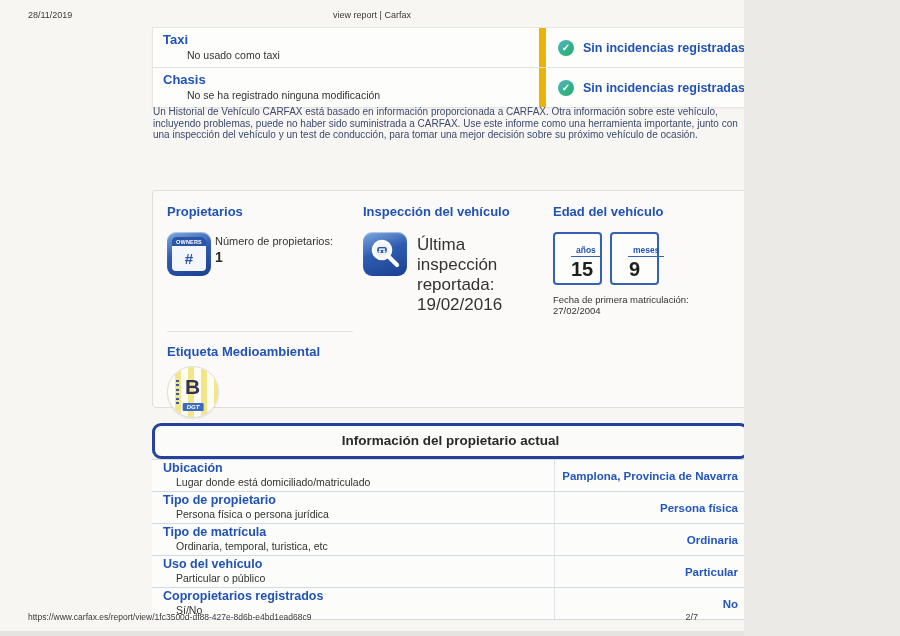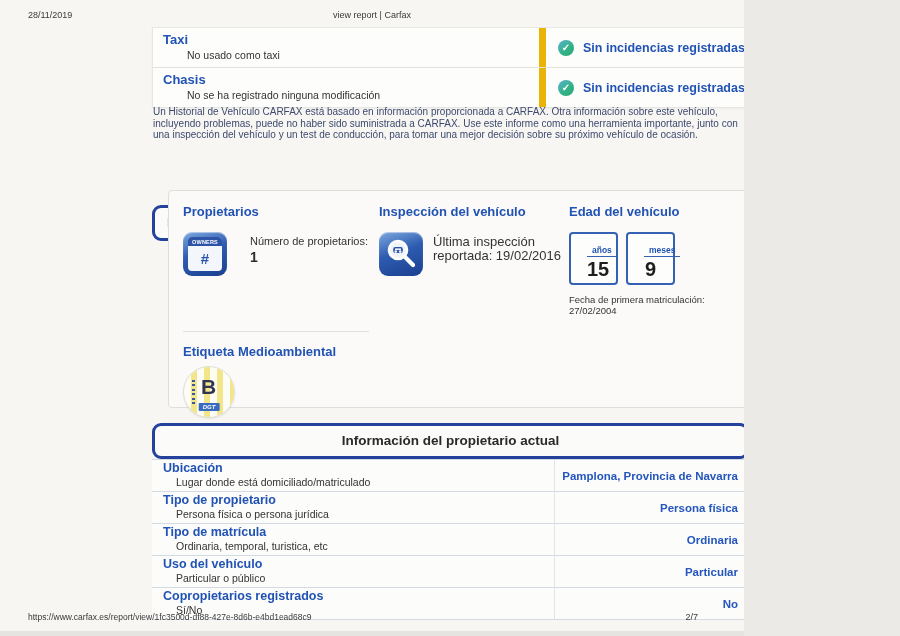--- a/index.html
+++ b/index.html
@@ -24,37 +24,37 @@
   .status-text { font-size:12.5px; font-weight:bold; color:#2153b4; }
 
   .disclaimer { position:absolute; left:153px; top:106px; width:595px; font-size:10px; line-height:11.5px; color:#3d4a6e; }
 
   .section-title { position:absolute; left:152px; width:597px; border:3px solid #24419b; border-radius:9px;
     background:#fbfbf9; padding:7px 12px 8px; font-size:13.5px; font-weight:bold; color:#2a2a2a; }
   #destacados-title { top:161px;margin-top:44px; }
   #owner-title { top:423px;text-align:center; }
 
   
-  .panel { position:absolute; left:168px; top:190px; width:597px; height:218px; background:#fbfaf8;
+  .panel { position:absolute; left:152px; top:190px; width:597px; height:218px; background:#fbfaf8;
     border:1px solid #dededa; border-radius:4px; padding:13px 14px; }
   .cols { display:flex; }
   .col1 { width:196px; } .col2 { width:190px; } .col3 { flex:1; }
   .col-heading { font-size:13px; font-weight:bold; color:#2153b4; }
   .col-content { display:flex; margin-top:13px; }
 
   .owners-icon, .inspect-icon { width:44px; height:44px; border-radius:9px; flex:0 0 44px;
     background:linear-gradient(160deg,#7ea9e0 0%,#2e5cb0 45%,#1b3f90 100%);
     box-shadow:inset 0 1px 1px rgba(255,255,255,.5); padding:5px; }
   .owners-inner { width:100%; height:100%; background:#f3f6fb; border-radius:4px; display:flex; flex-direction:column; overflow:hidden; }
   .owners-band { background:#2c55a8; color:#fff; font-size:5.5px; font-weight:bold; text-align:center; padding:1.5px 0; letter-spacing:.2px; }
   .owners-hash { flex:1; display:flex; align-items:center; justify-content:center; font-size:15px; font-weight:bold; color:#2c55a8; }
-  .icon-sidetext { margin-left:23px; padding-top:3px; }
+  .icon-sidetext { margin-left:4px; padding-top:3px; }
   .owners-label { font-size:11px; color:#333; }
   .owners-value { font-size:14px; font-weight:bold; color:#2b2b2b; margin-top:2px; }
-  .inspect-text { margin-left:10px; width:128px; font-size:13px; line-height:14px; color:#333; padding-top:3px; }
+  .inspect-text { margin-left:10px; width:128px; font-size:17px; line-height:20px; color:#333; padding-top:3px; }
 
   .age-boxes { display:flex; gap:8px; }
   .age-box { width:49px; border:2px solid #3561b2; border-radius:4px; background:#fdfdfb; text-align:center; padding:5px 16px 3px; }
   .age-label { display:inline-block; font-size:8.5px; font-weight:bold; color:#2153b4; border-bottom:1.5px solid #3561b2; padding:0 5px 1px; }
   .age-value { font-size:20px; font-weight:bold; color:#1e1e1e; margin-top:1px; line-height:22px; }
   .age-caption { font-size:9.5px; color:#333; margin-top:9px; }
 
   .col1-divider { width:186px; border-top:1px solid #e1e1dc; margin-top:15px; }
   .eco-heading { font-size:13px; font-weight:bold; color:#2153b4; margin-top:12px; }
   .b-badge { position:relative; width:52px; height:52px; border-radius:50%; background:#fdfdf6;

